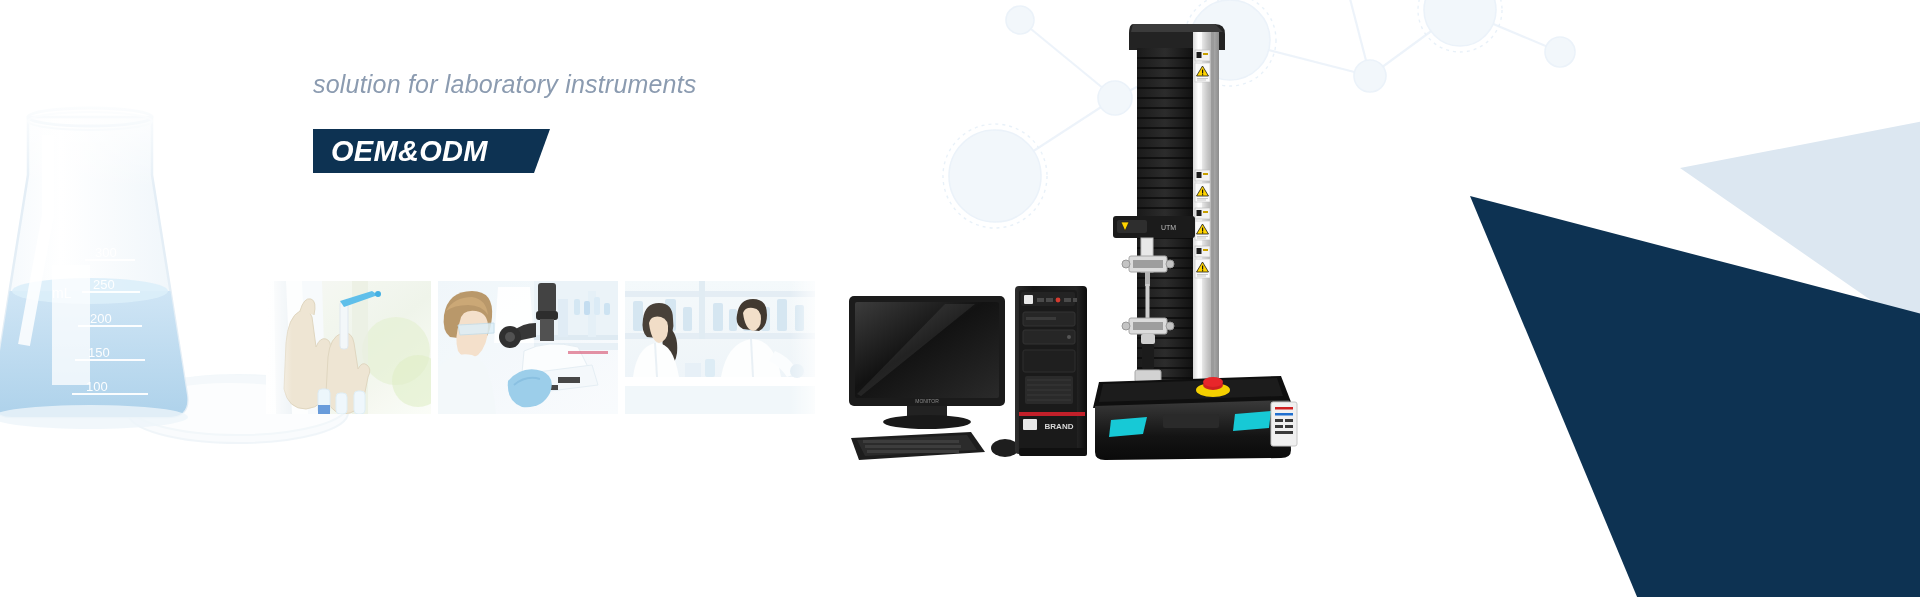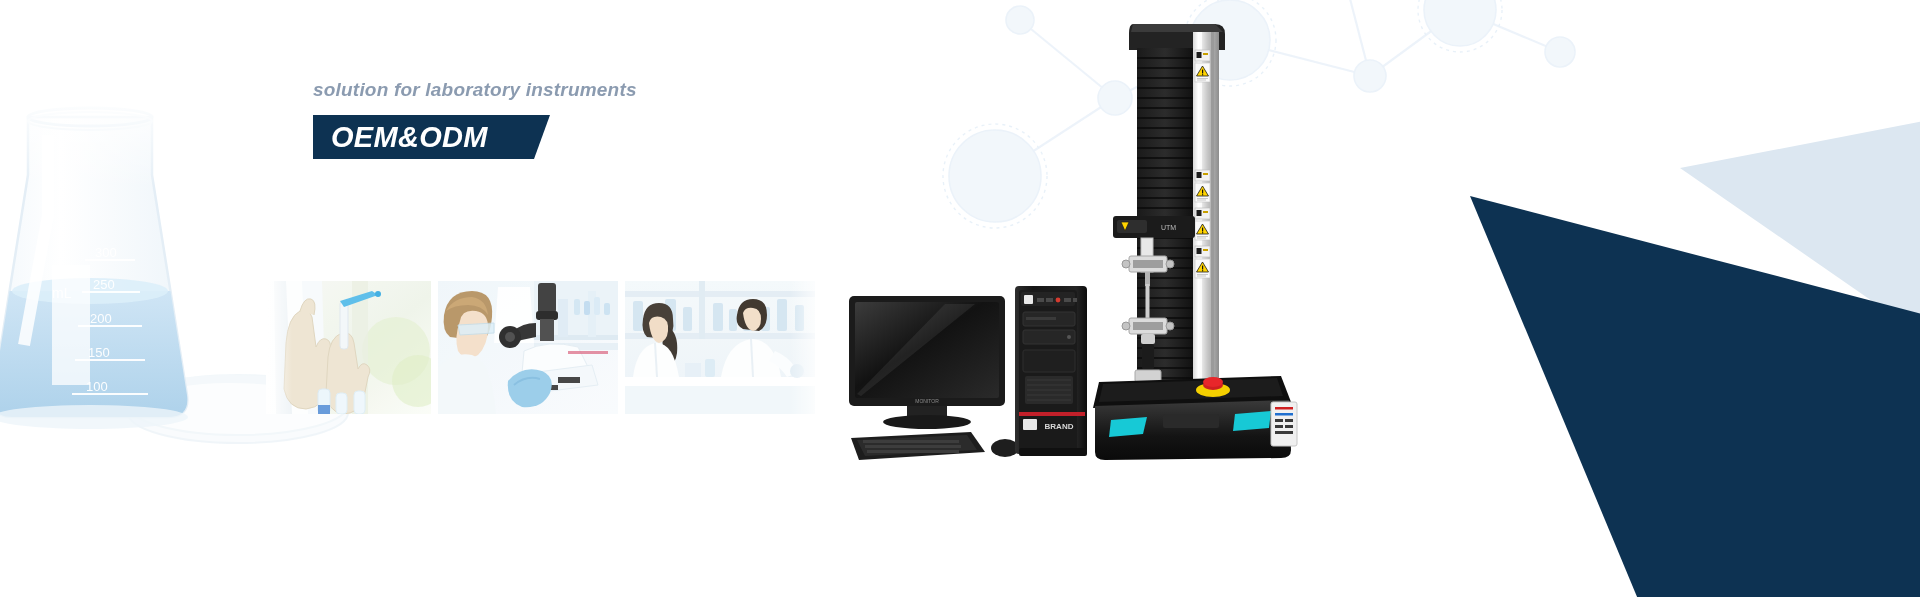--- a/index.html
+++ b/index.html
@@ -28,25 +28,25 @@
   .glassware { position:absolute; left:-10px; top:95px; width:420px; height:400px; }
 
   
   .textblock { position:absolute; left:313px; top:56px; width:700px; }
   .line1 {
     font-size:27px; font-weight:bold; font-style:italic;
     color:#123a5a; letter-spacing:.2px; white-space:nowrap;
     line-height:1.0;
   }
   .line2 {
-    font-size:19px; font-weight:bold; font-style:italic;
+    font-size:25px; font-weight:normal; font-style:italic;
     color:#8b9bb0; letter-spacing:.2px; white-space:nowrap;
-    margin-top:24px; line-height:1.0;
+    margin-top:16px; line-height:1.0;
   }
-  .badge-wrap { position:relative; margin-top:16px; width:245px; height:48px; }
+  .badge-wrap { position:relative; margin-top:32px; width:245px; height:48px; }
   .badge-bg { position:absolute; inset:0; }
   .badge-text {
     position:absolute; left:18px; top:7px;
     font-size:29px; font-weight:bold; font-style:italic;
     color:#ffffff; letter-spacing:.3px; white-space:nowrap;
     line-height:1.05;
   }
 
   
   .photostrip { position:absolute; left:266px; top:281px; height:133px; display:flex; gap:7px; }

